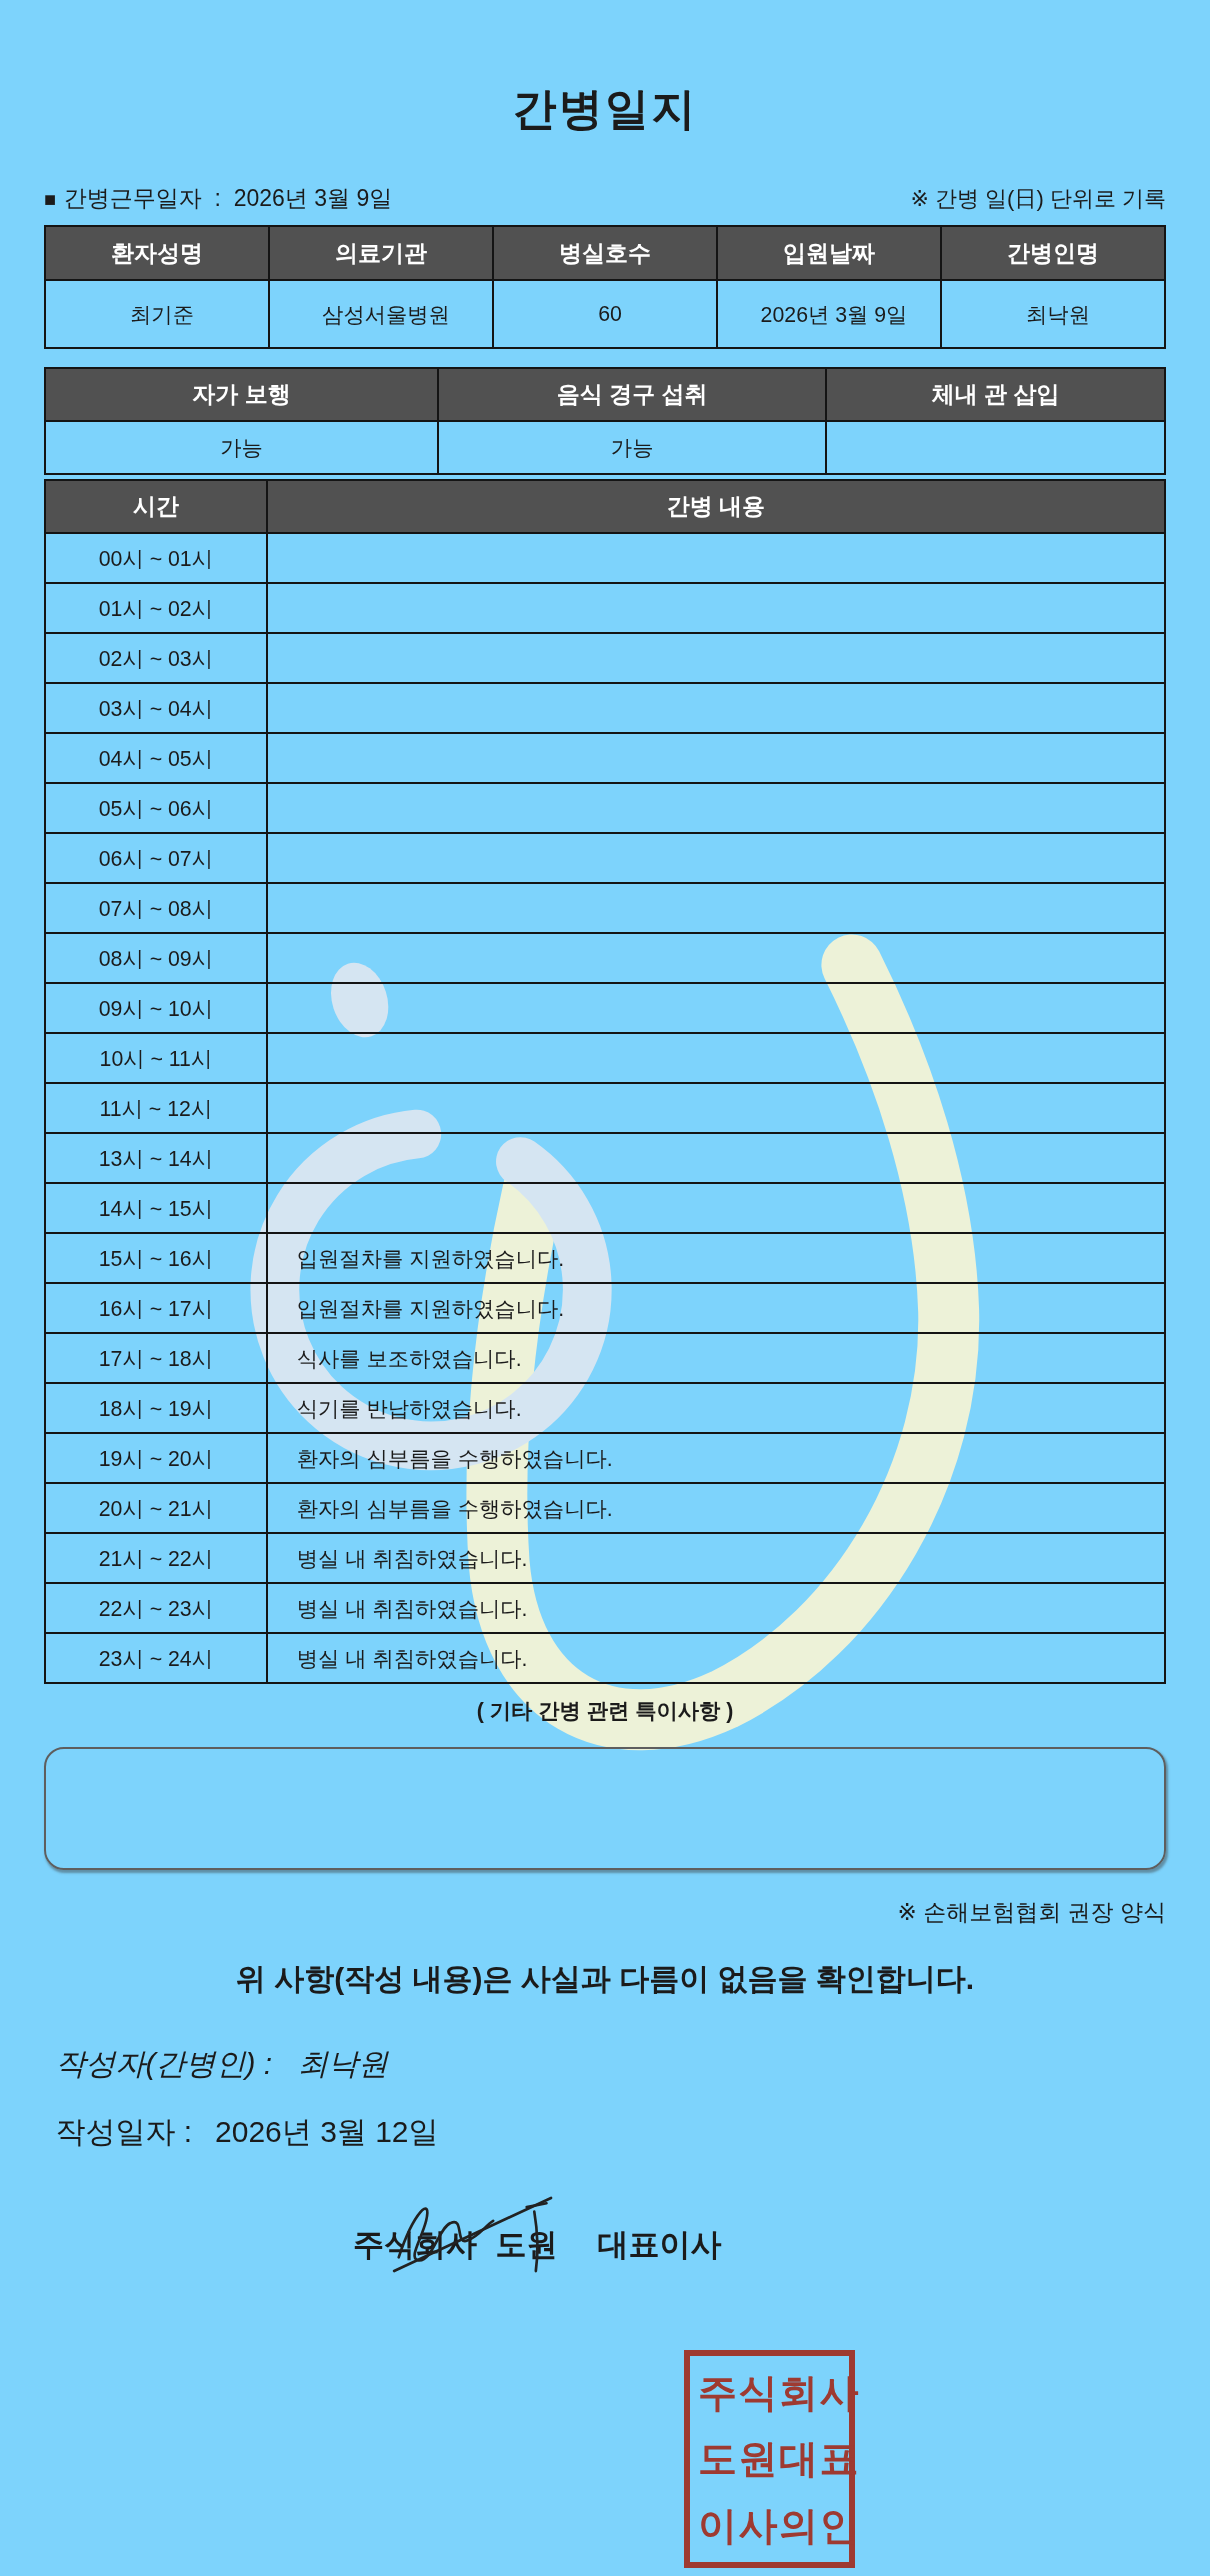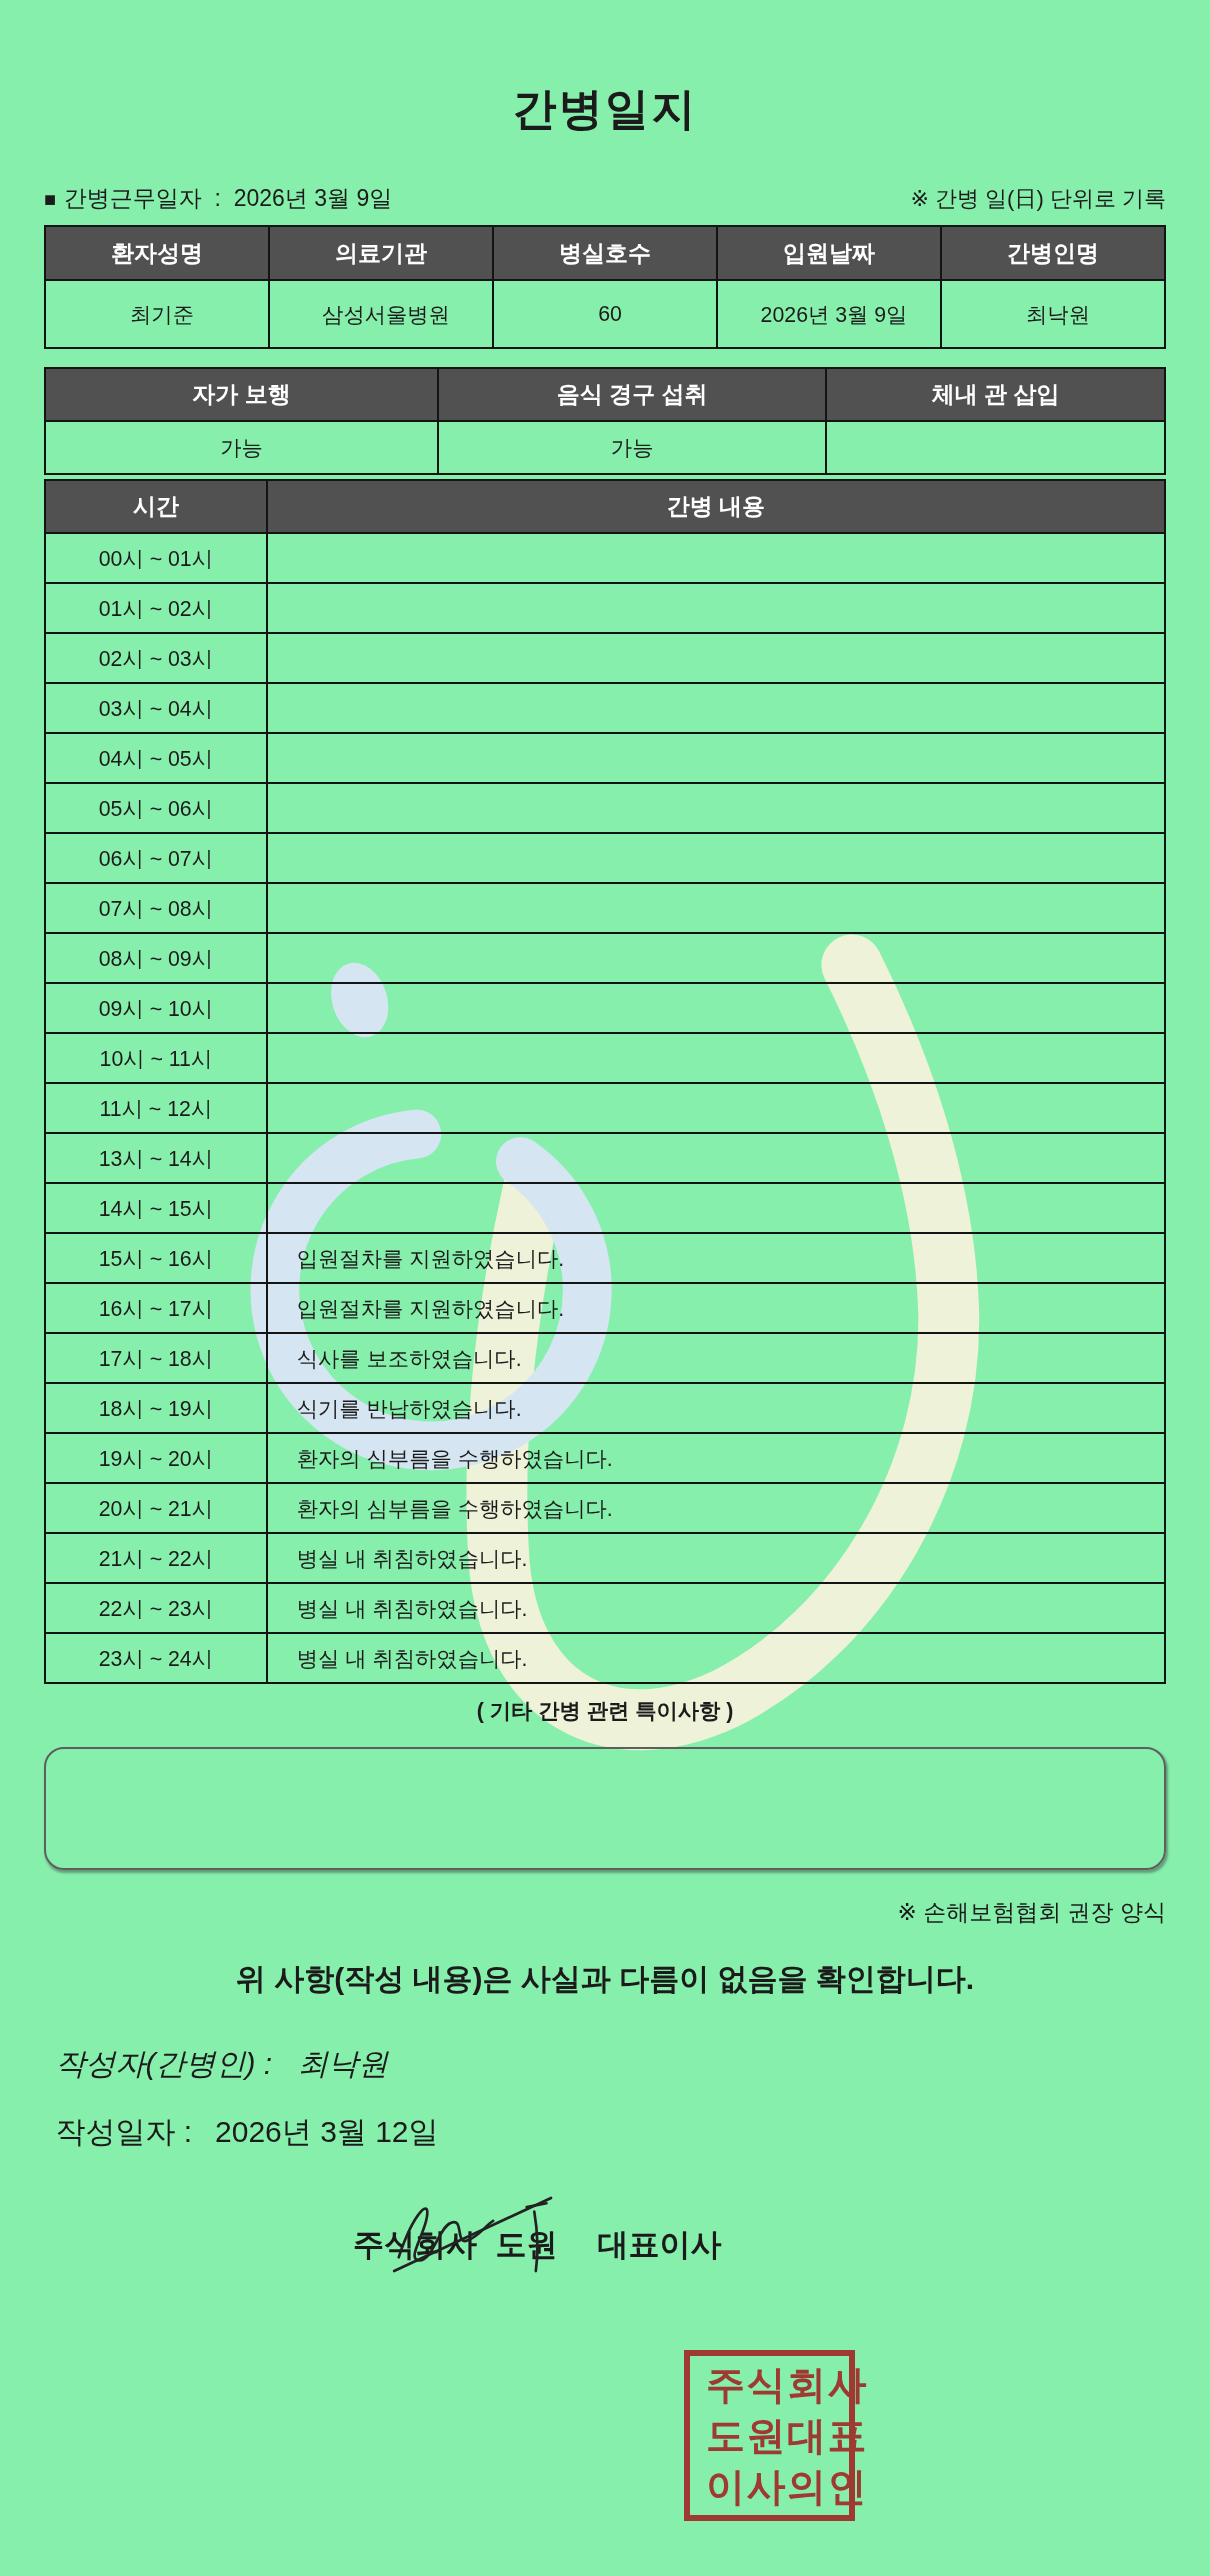--- a/index.html
+++ b/index.html
@@ -1,18 +1,18 @@
 <!DOCTYPE html>
 <html style="font-size:12.2px"><head>
 <meta charset="utf-8">
 <style>
   * { margin:0; padding:0; box-sizing:border-box; }
   html,body { background:#ffffff; }
   body { font-family:"Liberation Sans","DejaVu Sans",sans-serif; color:#1b1b1b; }
-  .page { position:relative; width:1210px; height:2576px; margin:0 auto; background:#86efac; overflow:hidden; }
+  .page { position:relative; width:1210px; height:2576px; margin:0 auto; background:#7dd3fc; overflow:hidden; }
   .watermark { position:absolute; left:0; top:0; z-index:0; }
   .content { position:relative; z-index:1; padding:0 44px; }
 
   .doc-title { margin-top:79px; text-align:center; font-size:44px; font-weight:800; letter-spacing:2.3px; line-height:59px; }
 
   .meta-row { display:flex; justify-content:space-between; align-items:flex-end; margin-top:49px; height:27.4px; font-size:23px; }
   .meta-left  { font-weight:400; white-space:pre; }
   .meta-left .bullet { font-size:20px; margin-right:7.6px; }
   .meta-right { font-size:22px; white-space:pre; }
 
@@ -46,23 +46,23 @@
   .date-line   { margin-top:27.4px; margin-left:11.4px; font-size:30px; line-height:40px; }
   .writer-line .lbl, .date-line .lbl { white-space:pre; }
   .writer-line .val { margin-left:26px; }
   .date-line .val { margin-left:23px; }
 
   .company-line { margin-top:76px; margin-left:309px; font-size:31px; font-weight:700; line-height:38px;font-family:Liberation Mono, monospace; }
   .company-line .role { margin-left:40px; }
 
   .signature { position:absolute; left:385px; top:2181px; z-index:2; }
 
-  .stamp { position:absolute; left:684px; top:2350px; width:171px; height:171px; z-index:2;
+  .stamp { position:absolute; left:684px; top:2350px; width:171px; height:218px; z-index:2;
            border:6.1px solid #9e3a31; display:flex; flex-direction:column; justify-content:space-around;
-           padding:3px 16px; filter:blur(0.5px); }
+           padding:3px 8px; filter:blur(0.5px); }
   .stamp-row { color:#9e3a31; font-size:39px; font-weight:900; text-align:center; letter-spacing:1.5px;
                line-height:49px; white-space:nowrap; }
 </style>
 </head>
 <body>
 
 <div class="page">
 
   <svg class="watermark" width="1210" height="2576" viewBox="0 0 1588 3380" aria-hidden="true">
     <path d="M 1118 1266 C 1185 1400 1240 1560 1245 1720 C 1250 1930 1130 2140 950 2230 C 800 2300 670 2230 655 2050 C 645 1900 660 1740 700 1560" fill="none" stroke="#edf2d8" stroke-width="80" stroke-linecap="round"></path>

